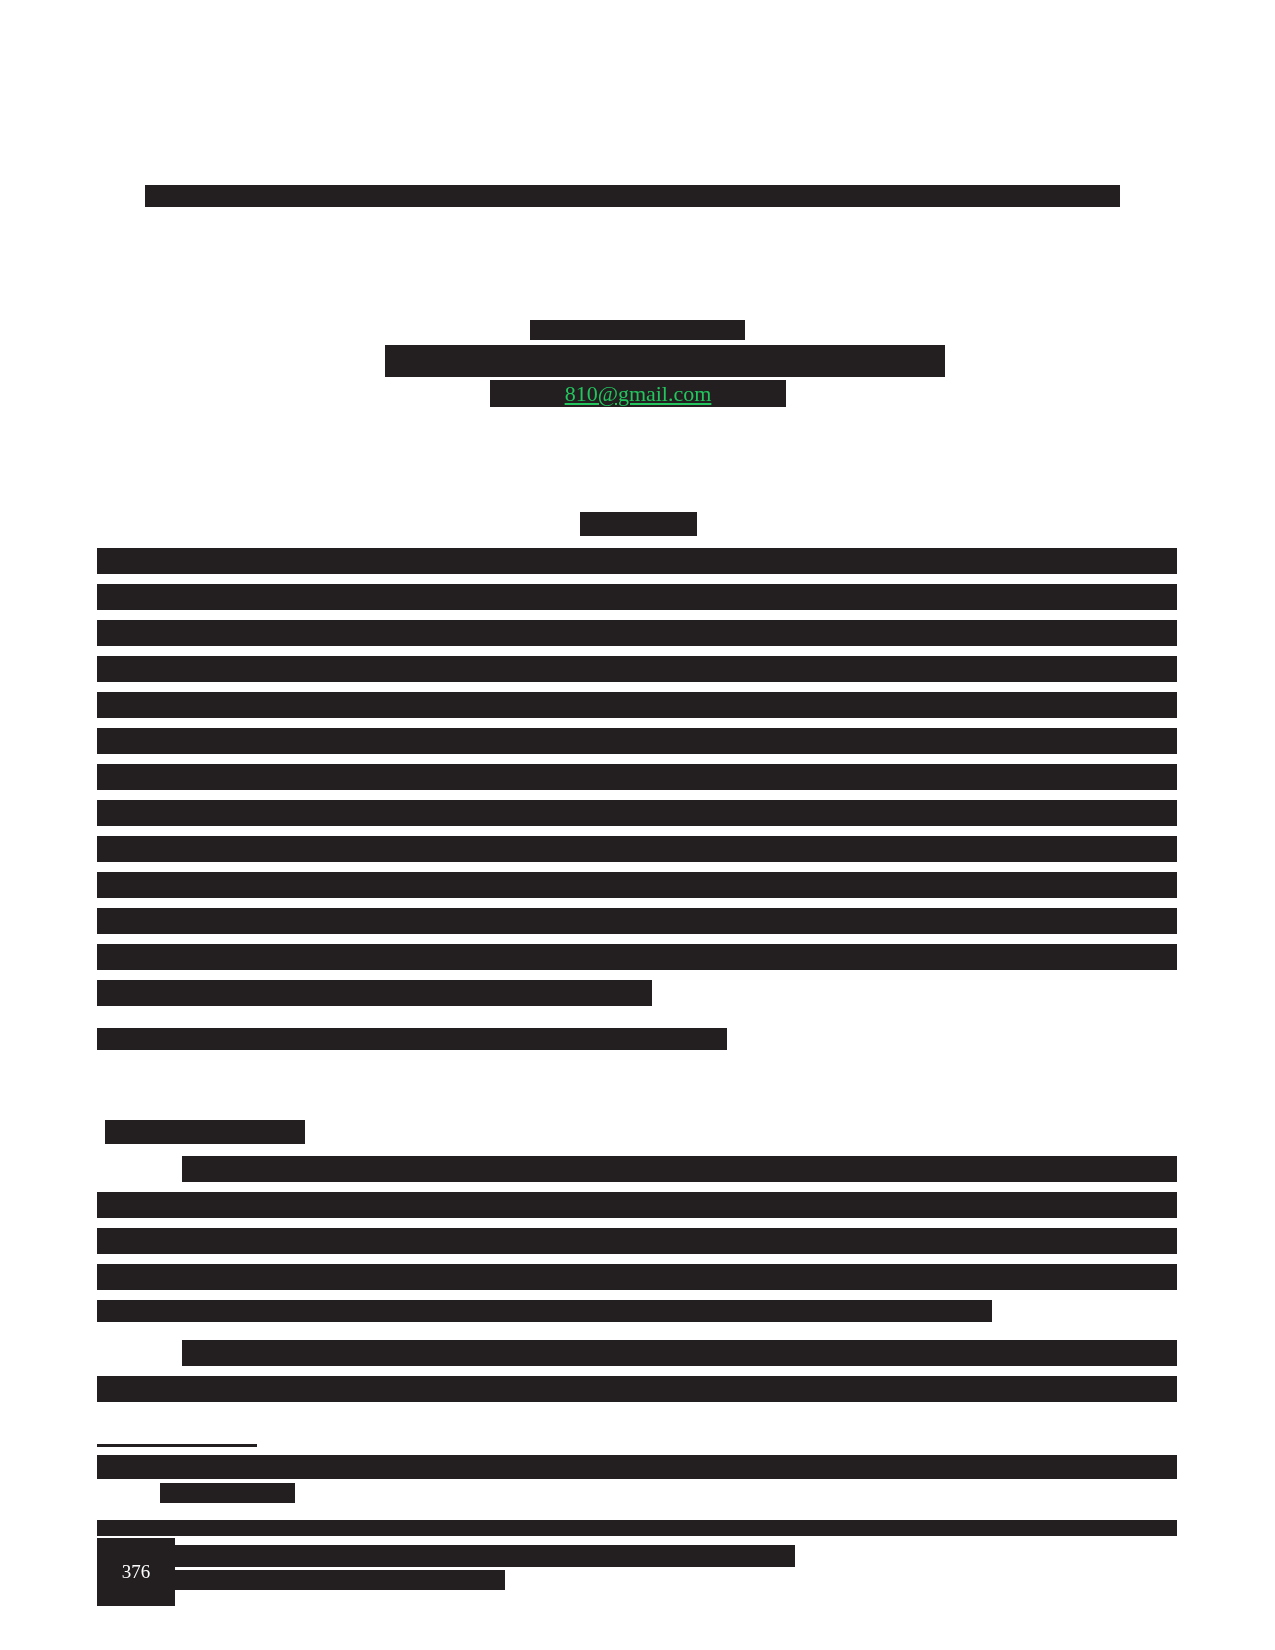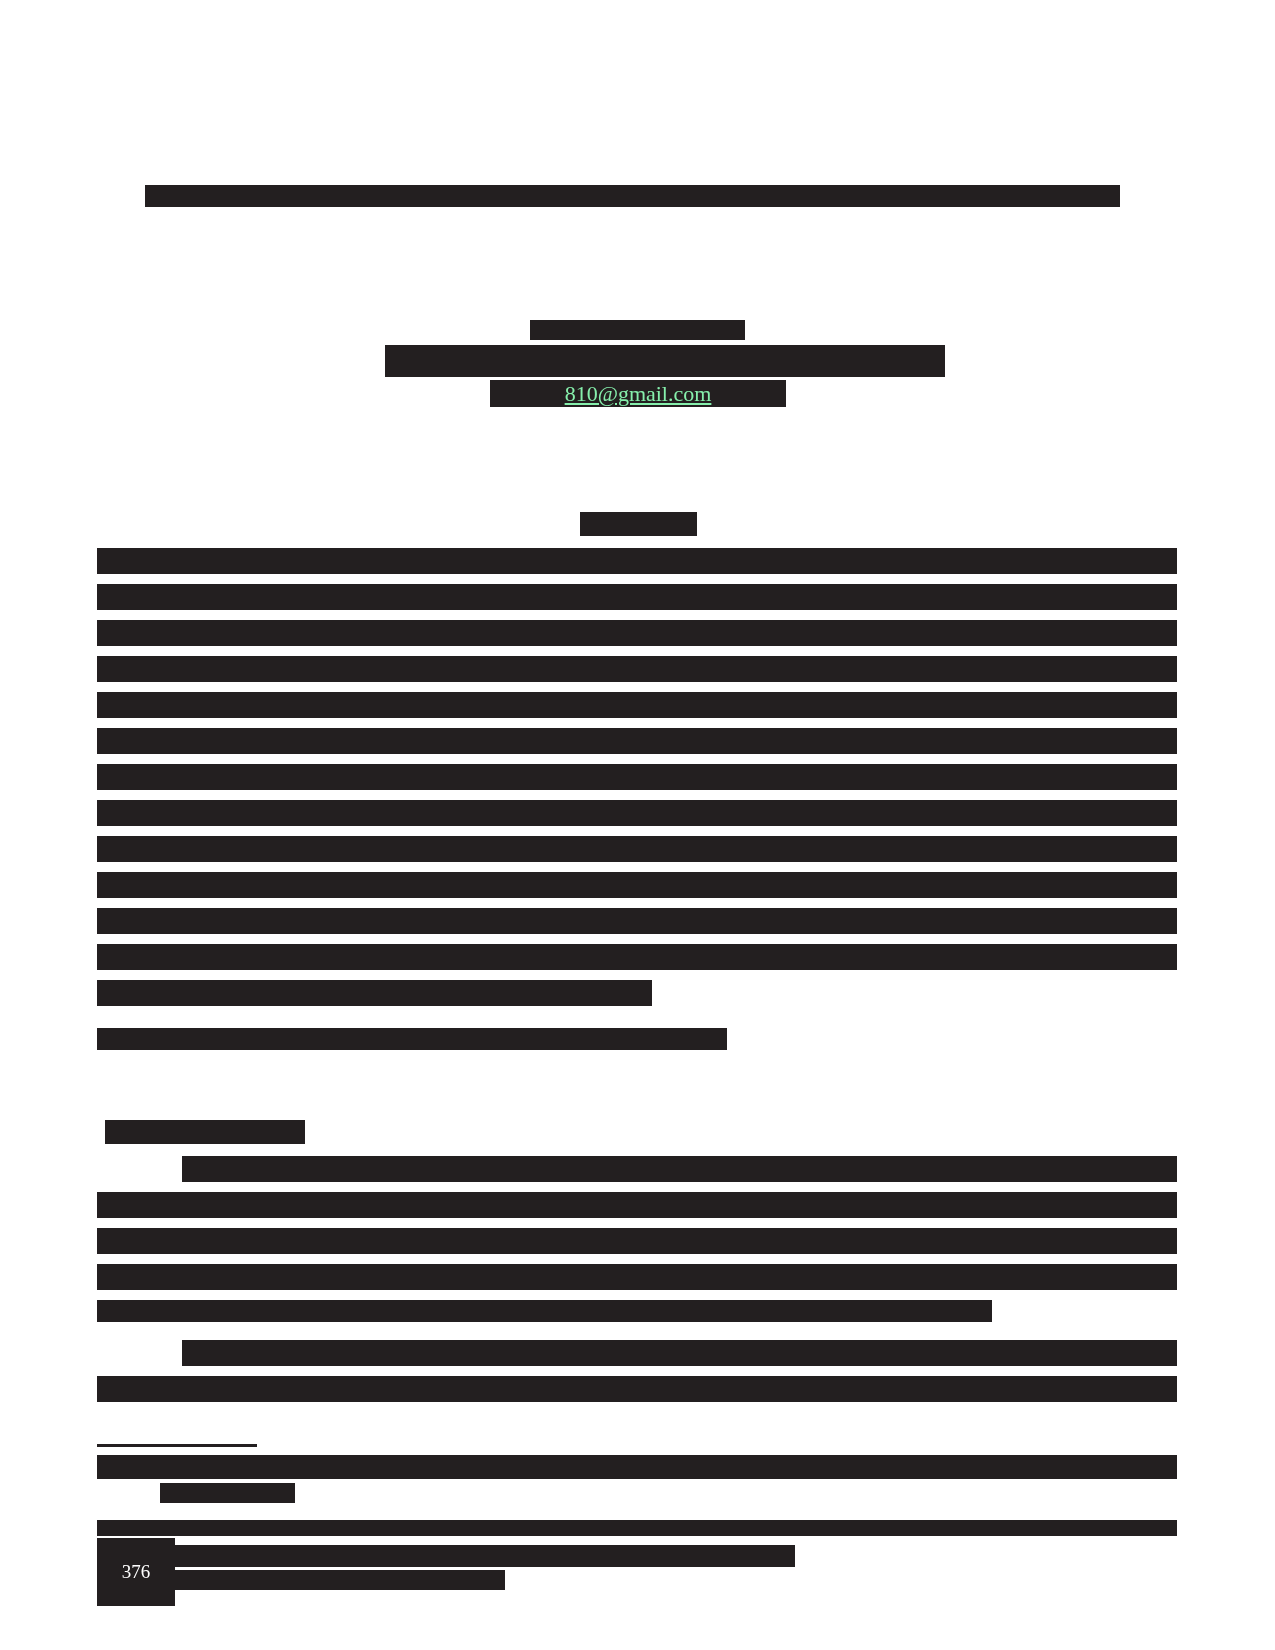--- a/index.html
+++ b/index.html
@@ -1,18 +1,18 @@
 <!DOCTYPE html>
 <html><head>
 <meta charset="utf-8">
 <style>
   html,body{margin:0;padding:0;background:#fff;}
   body{width:1275px;height:1650px;position:relative;overflow:hidden;font-family:"Liberation Serif",serif;}
   .bar{position:absolute;background:#231f20;}
-  .email{position:absolute;left:490px;top:380px;height:27px;width:296px;background:#231f20;color:#86efac;font-family:"Liberation Serif",serif;font-size:22px;line-height:27px;text-align:center;overflow:hidden;text-decoration:underline;}
+  .email{position:absolute;left:490px;top:380px;height:27px;width:296px;background:#231f20;color:#22c55e;font-family:"Liberation Serif",serif;font-size:22px;line-height:27px;text-align:center;overflow:hidden;text-decoration:underline;}
   .pgbox{position:absolute;left:97px;top:1538px;width:78px;height:68px;background:#231f20;color:#fff;font-size:19px;display:flex;align-items:center;justify-content:center;}
 </style>
 </head>
 <body>
 
 <div>
 
   <div class="bar" style="left:145px;top:185px;width:975px;height:22px;"></div>
 
   <div class="bar" style="left:530px;top:320px;width:215px;height:20px;"></div>

